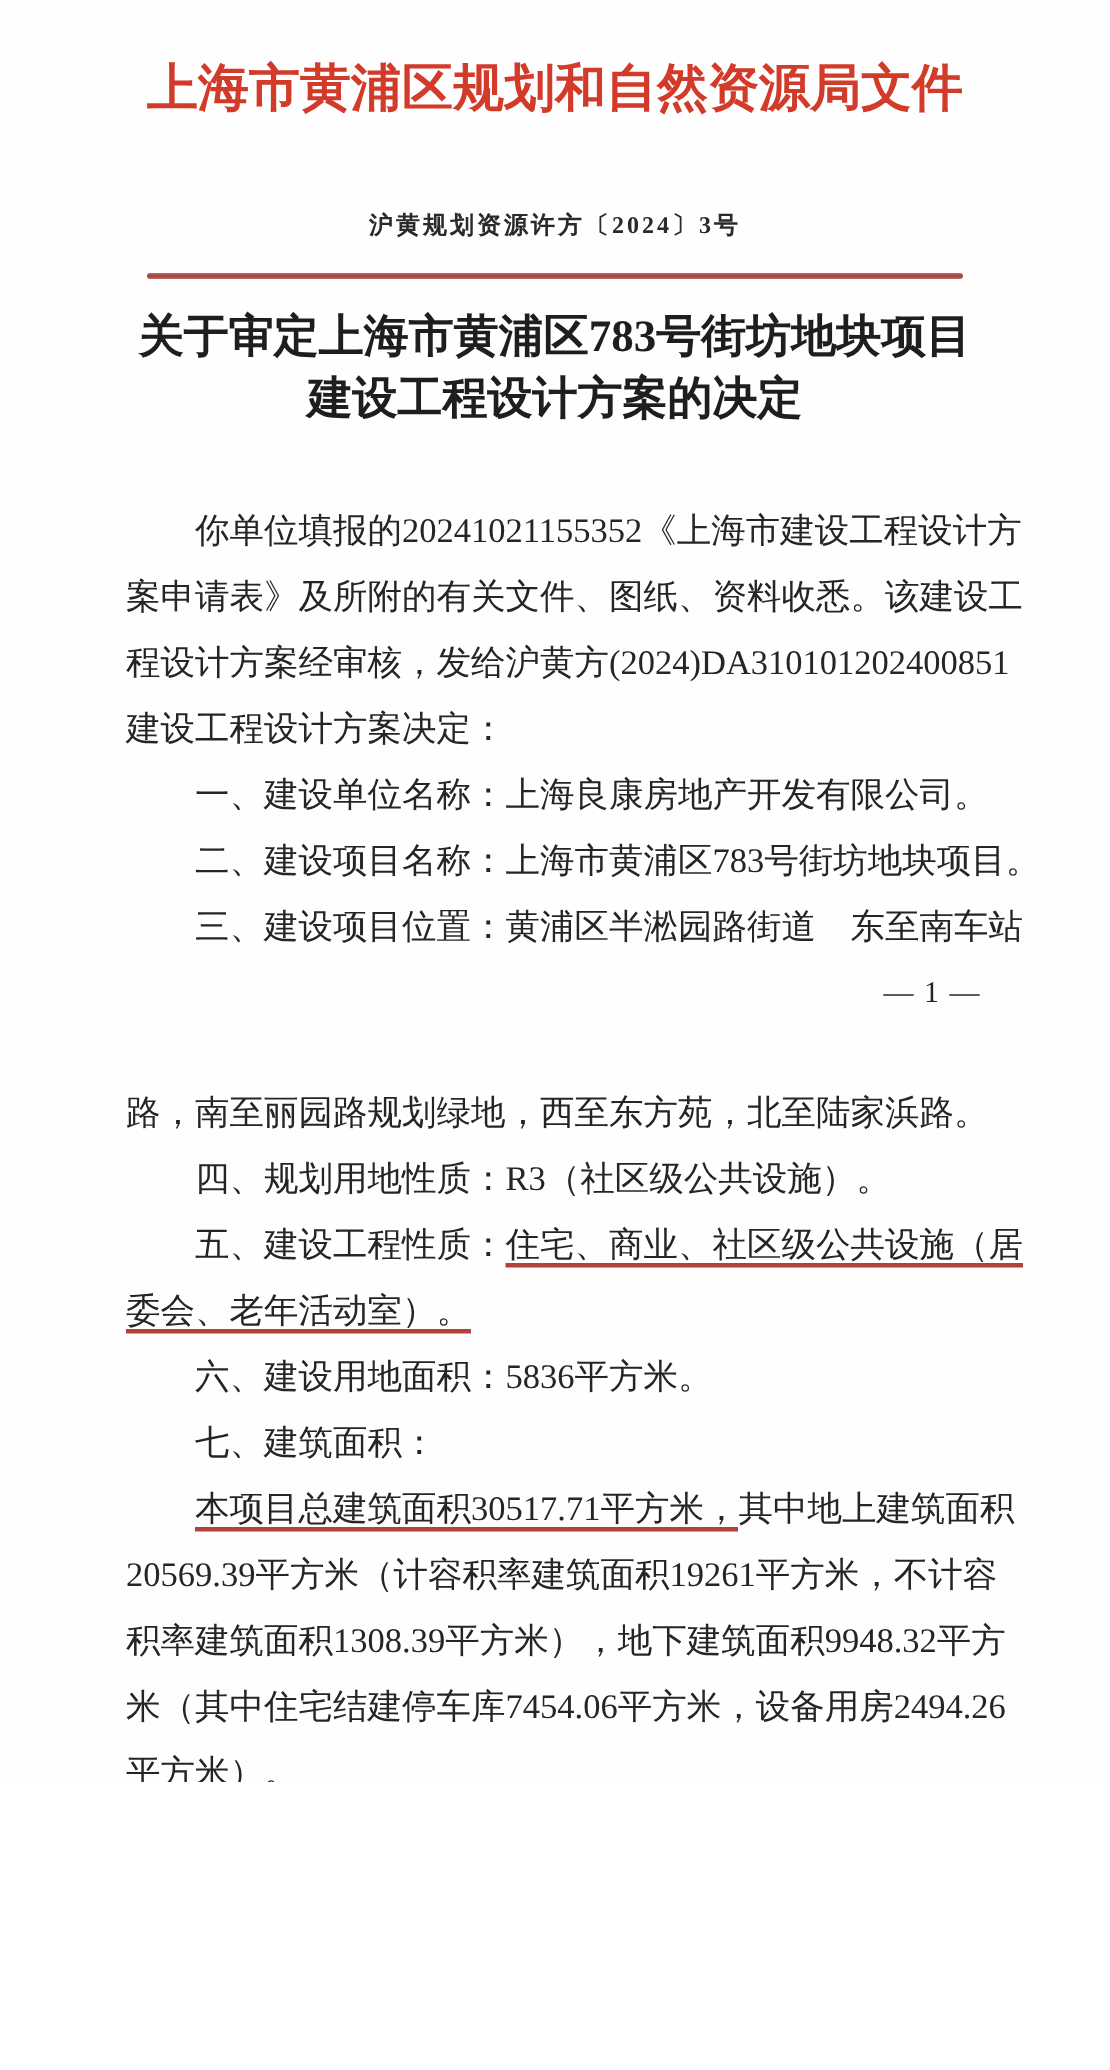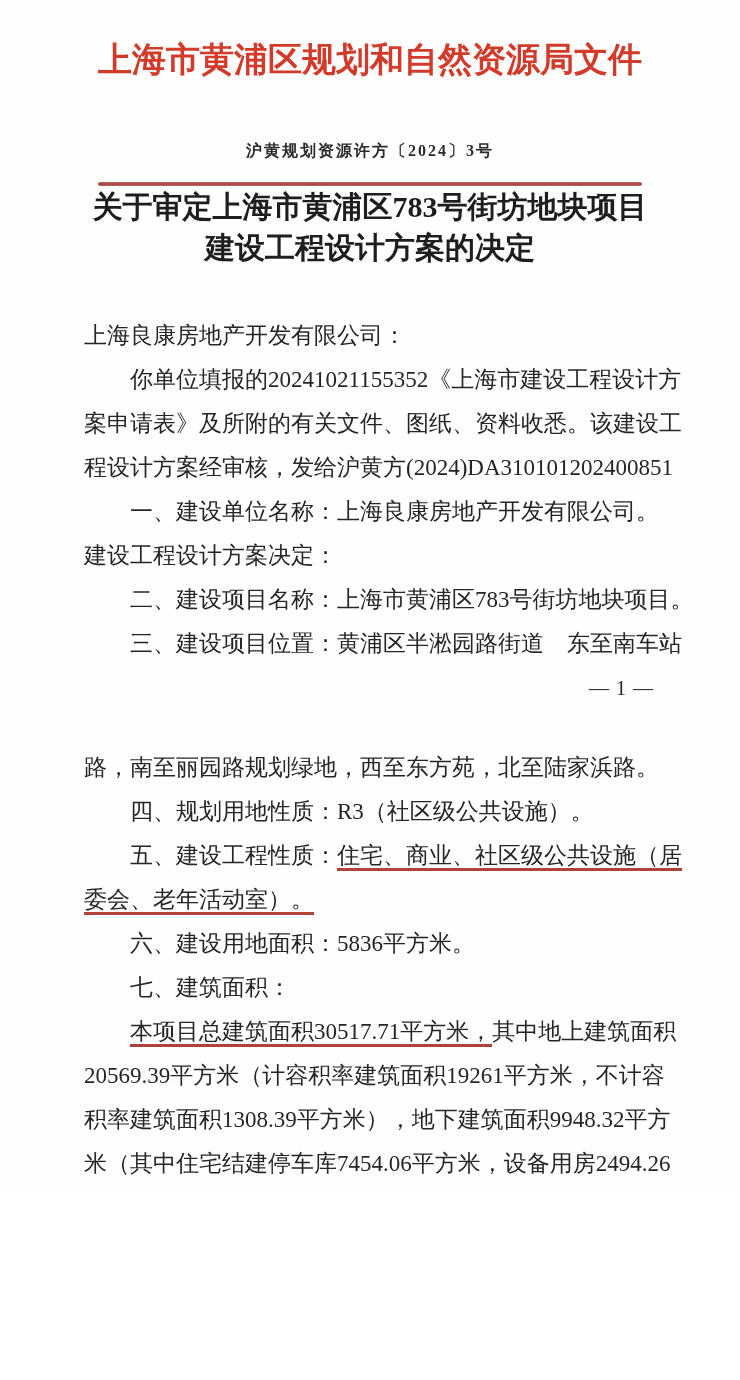--- a/index.html
+++ b/index.html
@@ -30,20 +30,21 @@
     color:#2a2a2a;
     white-space:nowrap;
   }
   .red-rule{
     margin:16px auto 0 auto;
     width:544px;height:4px;
     background:linear-gradient(#c06a66,#9e423e,#c06a66);
     border-radius:2px;
   }
   .doc-title{
+    margin-top:18px;
     text-align:center;
     font-size:30px;line-height:41px;
     font-weight:bold;
     color:#1e1e1e;
     white-space:nowrap;
   }
   
   .bodytext{
     margin:46px 60px 0 84px;
     font-size:23px;
@@ -99,26 +100,25 @@
 
   <div class="red-rule"></div>
 
   <div class="doc-title">
     <div class="line">关于审定上海市黄浦区783号街坊地块项目</div>
     <div class="line">建设工程设计方案的决定</div>
   </div>
 
   <div class="bodytext">
 
-    <div class="line">上海良康房地产开发有限公司：</div>
     <div class="line ind">你单位填报的20241021155352《上海市建设工程设计方</div>
     <div class="line">案申请表》及所附的有关文件、图纸、资料收悉。该建设工</div>
     <div class="line">程设计方案经审核，发给沪黄方(2024)DA310101202400851</div>
+    <div class="line">建设工程设计方案决定：</div>
     <div class="line ind">一、建设单位名称：上海良康房地产开发有限公司。</div>
-    <div class="line">建设工程设计方案决定：</div>
     <div class="line ind">二、建设项目名称：上海市黄浦区783号街坊地块项目。</div>
     <div class="line ind">三、建设项目位置：黄浦区半淞园路街道　东至南车站</div>
     <div class="line page-num">— 1 —</div>
 
     <div class="page2">
       <div class="line">路，南至丽园路规划绿地，西至东方苑，北至陆家浜路。</div>
       <div class="line ind">四、规划用地性质：R3（社区级公共设施）。</div>
       <div class="line ind">
         <span>五、建设工程性质：</span><span class="rul">住宅、商业、社区级公共设施（居</span>
       </div>

